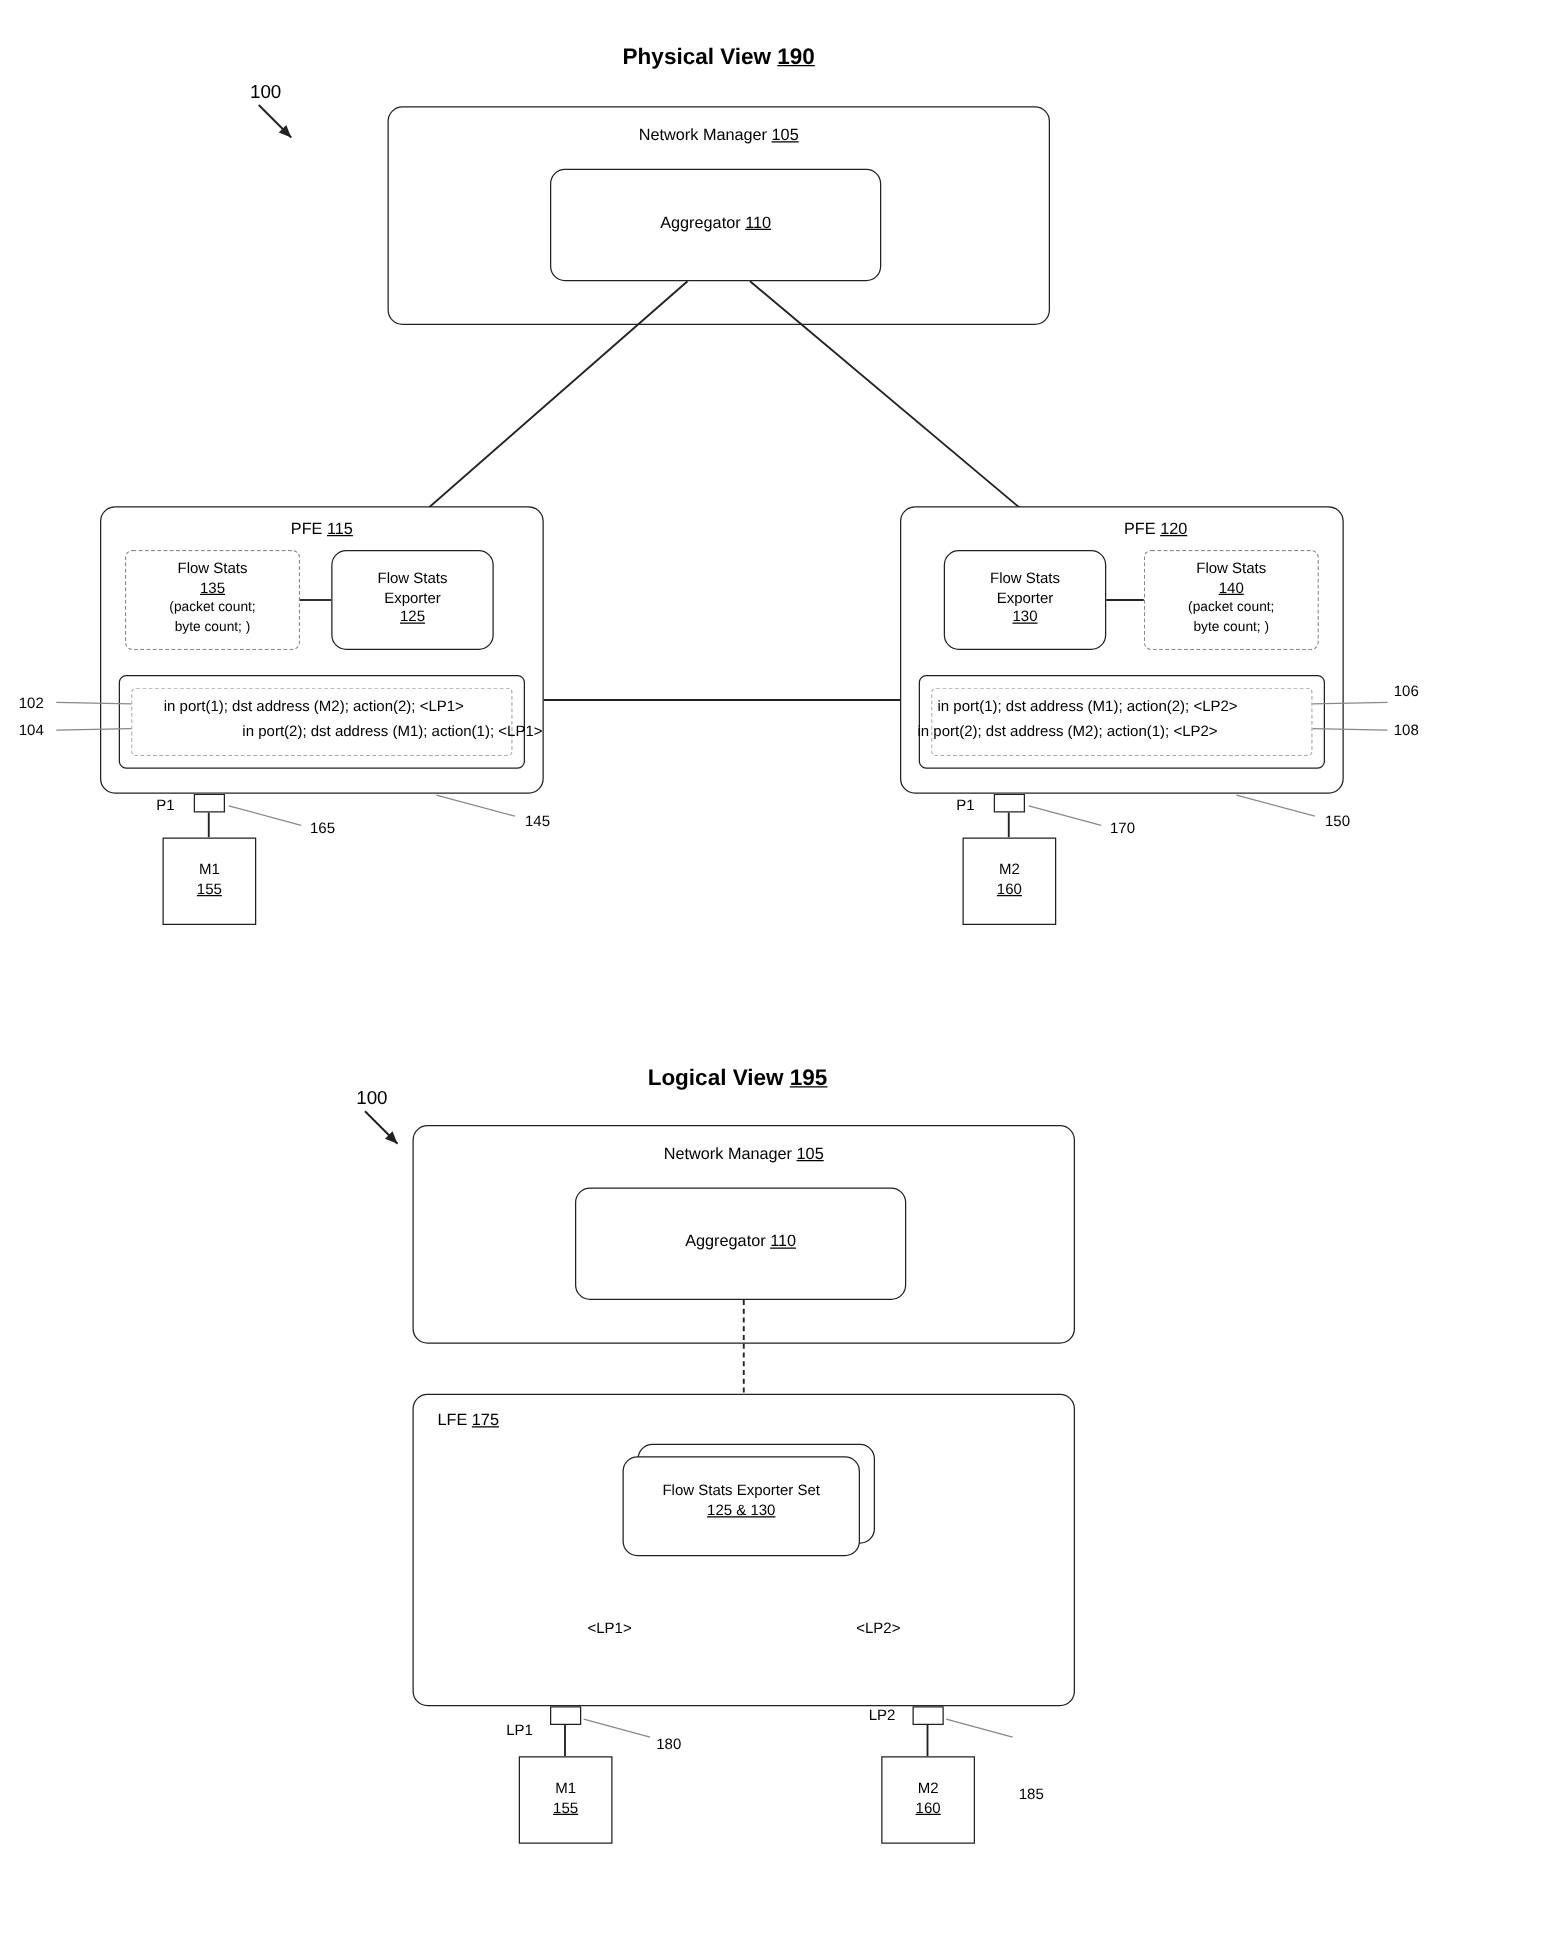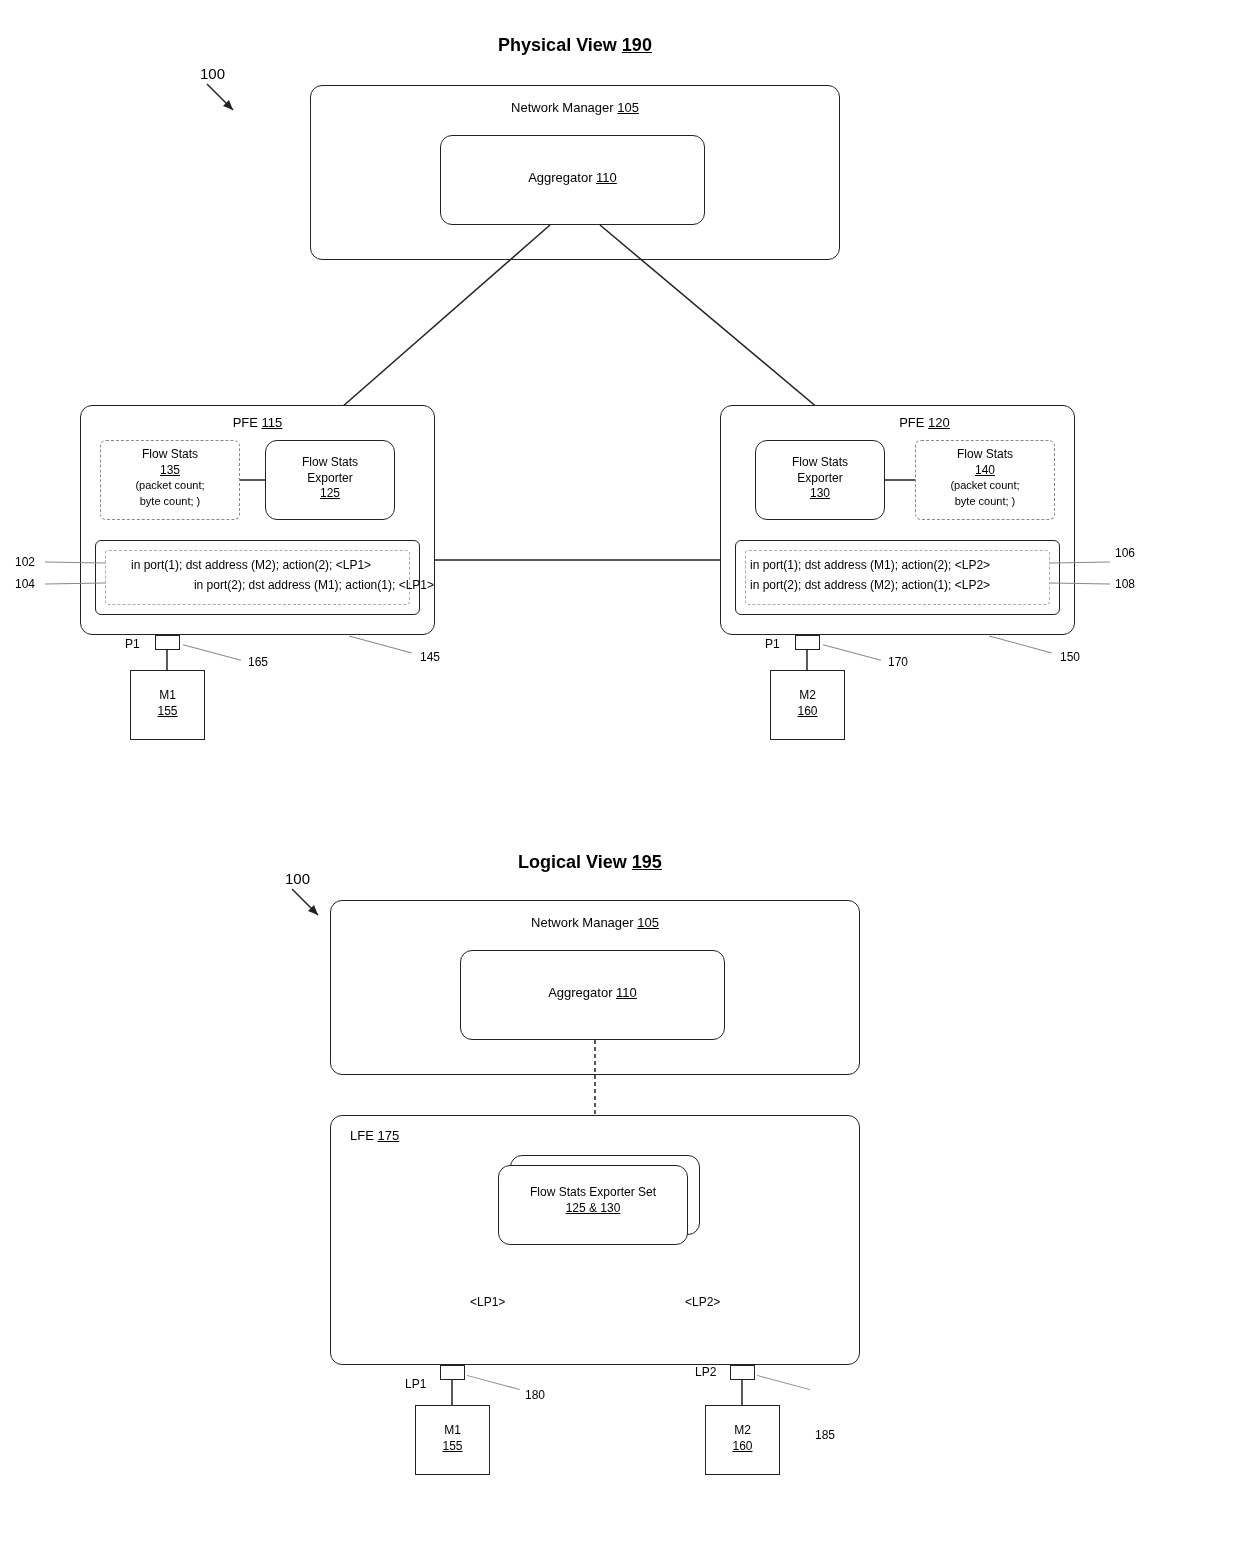--- a/index.html
+++ b/index.html
@@ -159,21 +159,21 @@
 <div class="dash-box" style="left:915px; top:440px; width:140px; height:80px;"></div>
 <div class="lbl lbl-sm" style="left:915px; top:447px; width:140px; white-space:normal;">
   <span>Flow Stats</span><br><span class="u">140</span><br><span style="font-size:11px;">(packet count;<br>byte count; <lp2>)</lp2></span>
 </div>
 <svg class="conn" style="left:0;top:0;" width="1100" height="600">
   <line x1="885" y1="480" x2="915" y2="480" stroke="#222" stroke-width="1.5"></line>
 </svg>
 <div class="solid-box" style="left:735px; top:540px; width:325px; height:75px;"></div>
 <div class="inner-dash" style="left:745px; top:550px; width:305px; height:55px;"></div>
 <div class="lbl lbl-sm" style="left:750px; top:558px; width:308px; text-align:left;">in port(1); dst address (M1); action(2); &lt;LP2&gt;</div>
-<div class="lbl lbl-sm" style="left:750px; top:578px; width:300px; text-align:left;">in port(2); dst address (M2); action(1); &lt;LP2&gt;</div>
+<div class="lbl lbl-sm" style="left:734px; top:578px; width:300px; text-align:left;">in port(2); dst address (M2); action(1); &lt;LP2&gt;</div>
 
 <div class="leader" style="left:1050px; top:562px; width:60px; transform:rotate(-1deg);"></div>
 <div class="lbl lbl-sm" style="left:1115px; top:546px;">106</div>
 <div class="leader" style="left:1050px; top:583px; width:60px; transform:rotate(1deg);"></div>
 <div class="lbl lbl-sm" style="left:1115px; top:577px;">108</div>
 
 <div class="port-box" style="left:795px; top:635px; width:25px; height:15px;"></div>
 <div class="lbl lbl-sm" style="left:765px; top:637px;">P1</div>
 <svg class="conn" width="1100" height="720">
   <line x1="807" y1="650" x2="807" y2="670" stroke="#222" stroke-width="1.5"></line>

